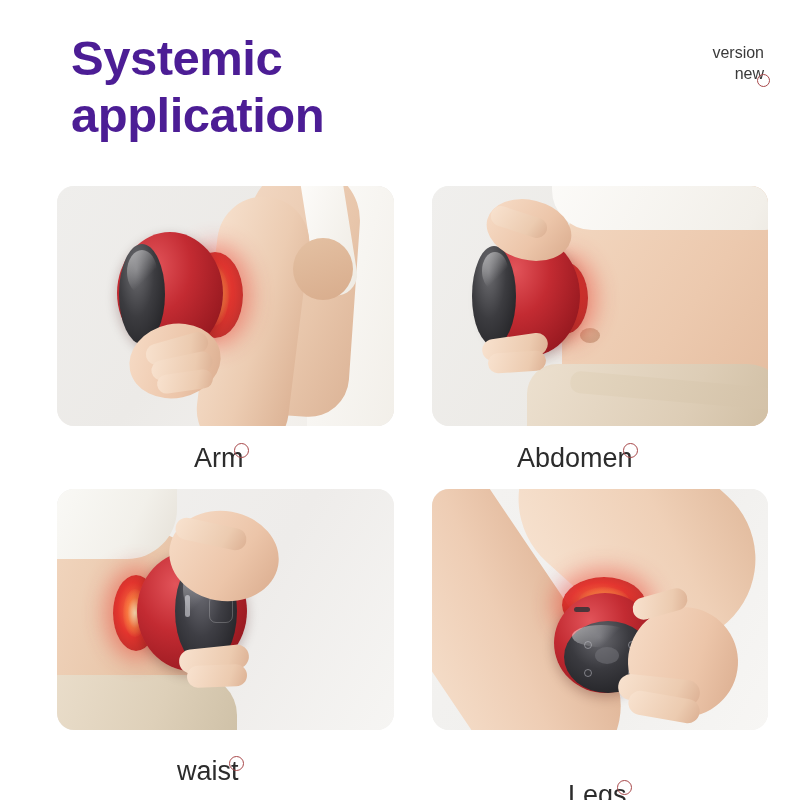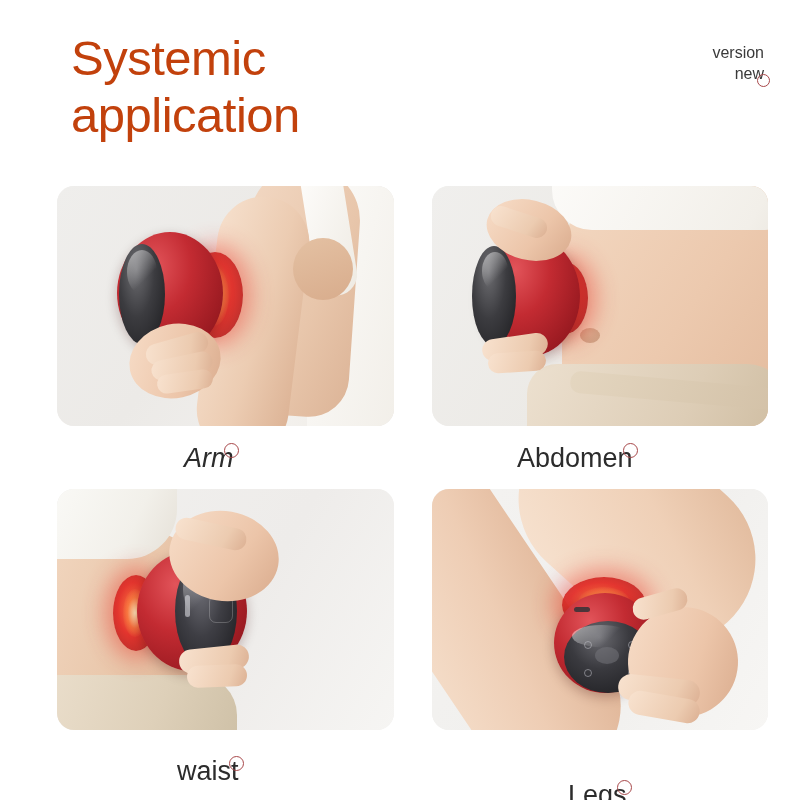--- a/index.html
+++ b/index.html
@@ -21,23 +21,23 @@
     position: absolute;
     left: 0; top: 0;
     width: 800px; height: 168px;
   }
   #page-title {
     position: absolute;
     left: 71px; top: 30px;
     width: 520px;
     font-size: 49px;
     line-height: 57px;
-    font-weight: 400;
+    font-weight: 700;
     letter-spacing: -0.5px;
-    color: #c2410c;
+    color: #4c1d95;
     white-space: pre-line;
   }
   #version-block {
     position: absolute;
     right: 36px; top: 42px;
     text-align: right;
     font-size: 16px;
     line-height: 21px;
     color: #3a3a3a;
   }
@@ -73,21 +73,21 @@
     font-size: 27px;
     line-height: 32px;
     color: #2c2c2c;
     white-space: nowrap;
   }
   .caption-inner { position: relative; display: inline-block; }
   .caption .marker-circle {
     width: 13px; height: 13px;
     right: -5px; top: 1px;
   }
-  #caption-arm     { left: 184px; top: 442px; font-style: italic; }
+  #caption-arm     { left: 194px; top: 442px; }
   #caption-abdomen { left: 517px; top: 442px; }
   #caption-waist   { left: 177px; top: 755px; }
   #caption-legs    { left: 568px; top: 755px; margin-top: 24px; }
 
   
   .scene { position: absolute; inset: 0; }
 
   
   #arm-bg {
     position: absolute; inset: 0;

